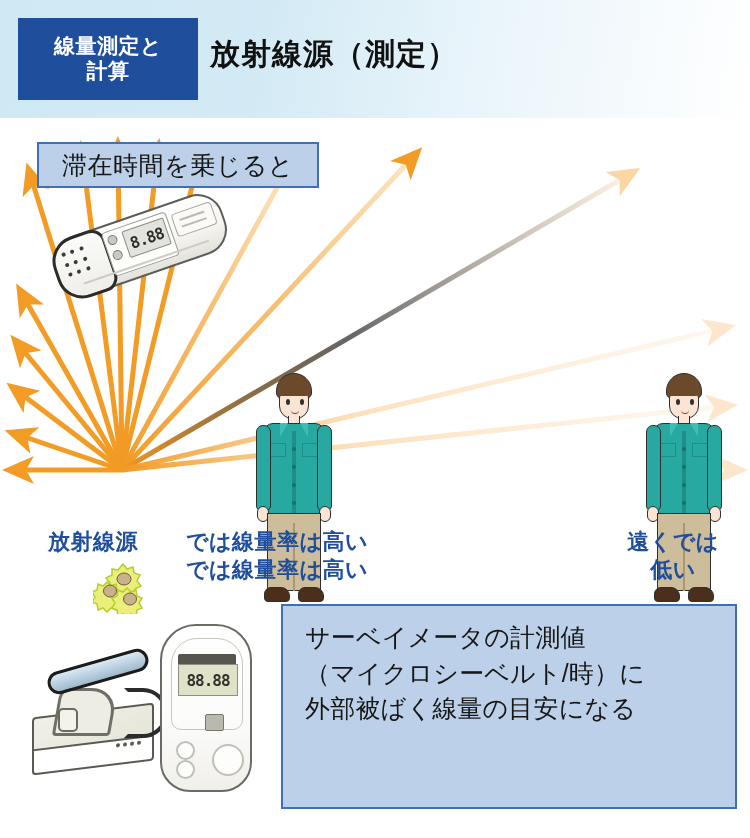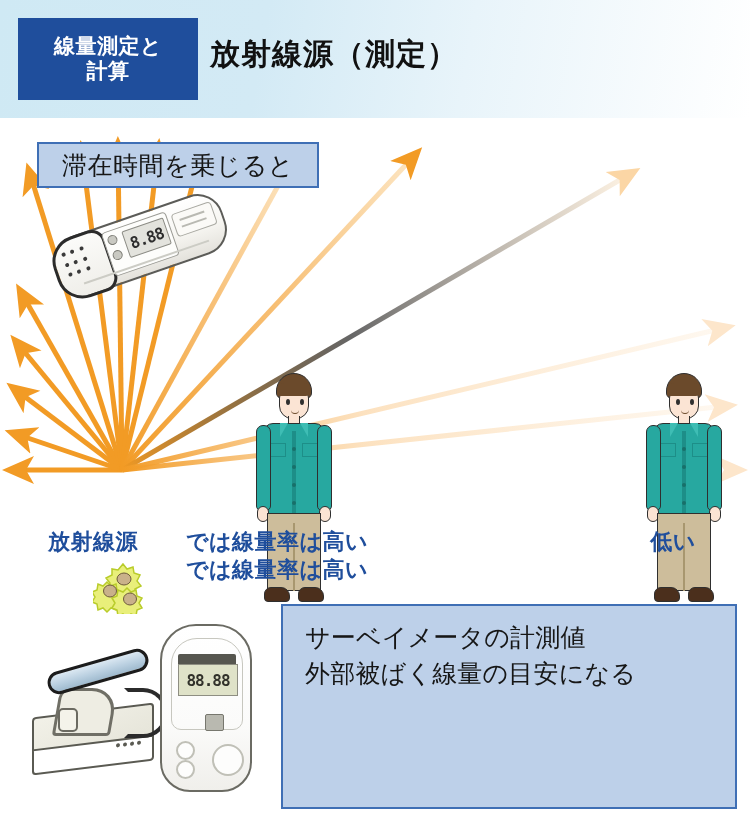--- a/index.html
+++ b/index.html
@@ -622,20 +622,21 @@
 </div>
 
 <div class="caption" id="caption-source">放射線源</div>
 
 <div class="caption" id="caption-near">
   <div>では線量率は高い</div>
   <div>では線量率は高い</div>
 </div>
 
 <div class="caption" id="caption-far">
+  <div>遠くでは</div>
   <div>低い</div>
 </div>
 
 <div id="survey-meters">
 
   <div id="gm-meter">
     <div class="gm-base"></div>
     <div class="gm-base2"></div>
     <div class="gm-cord"></div>
     <div class="gm-handle"></div>
@@ -657,14 +658,15 @@
     </div>
     <div class="dm-sqbtn"></div>
     <div class="dm-rbtn s1"></div>
     <div class="dm-rbtn s2"></div>
     <div class="dm-rbtn big"></div>
   </div>
 </div>
 
 <div id="info-box">
   <div class="info-line">サーベイメータの計測値</div>
+  <div class="info-line">（マイクロシーベルト/時）に</div>
   <div class="info-line">外部被ばく線量の目安になる</div>
 </div>
 
 </body></html>

